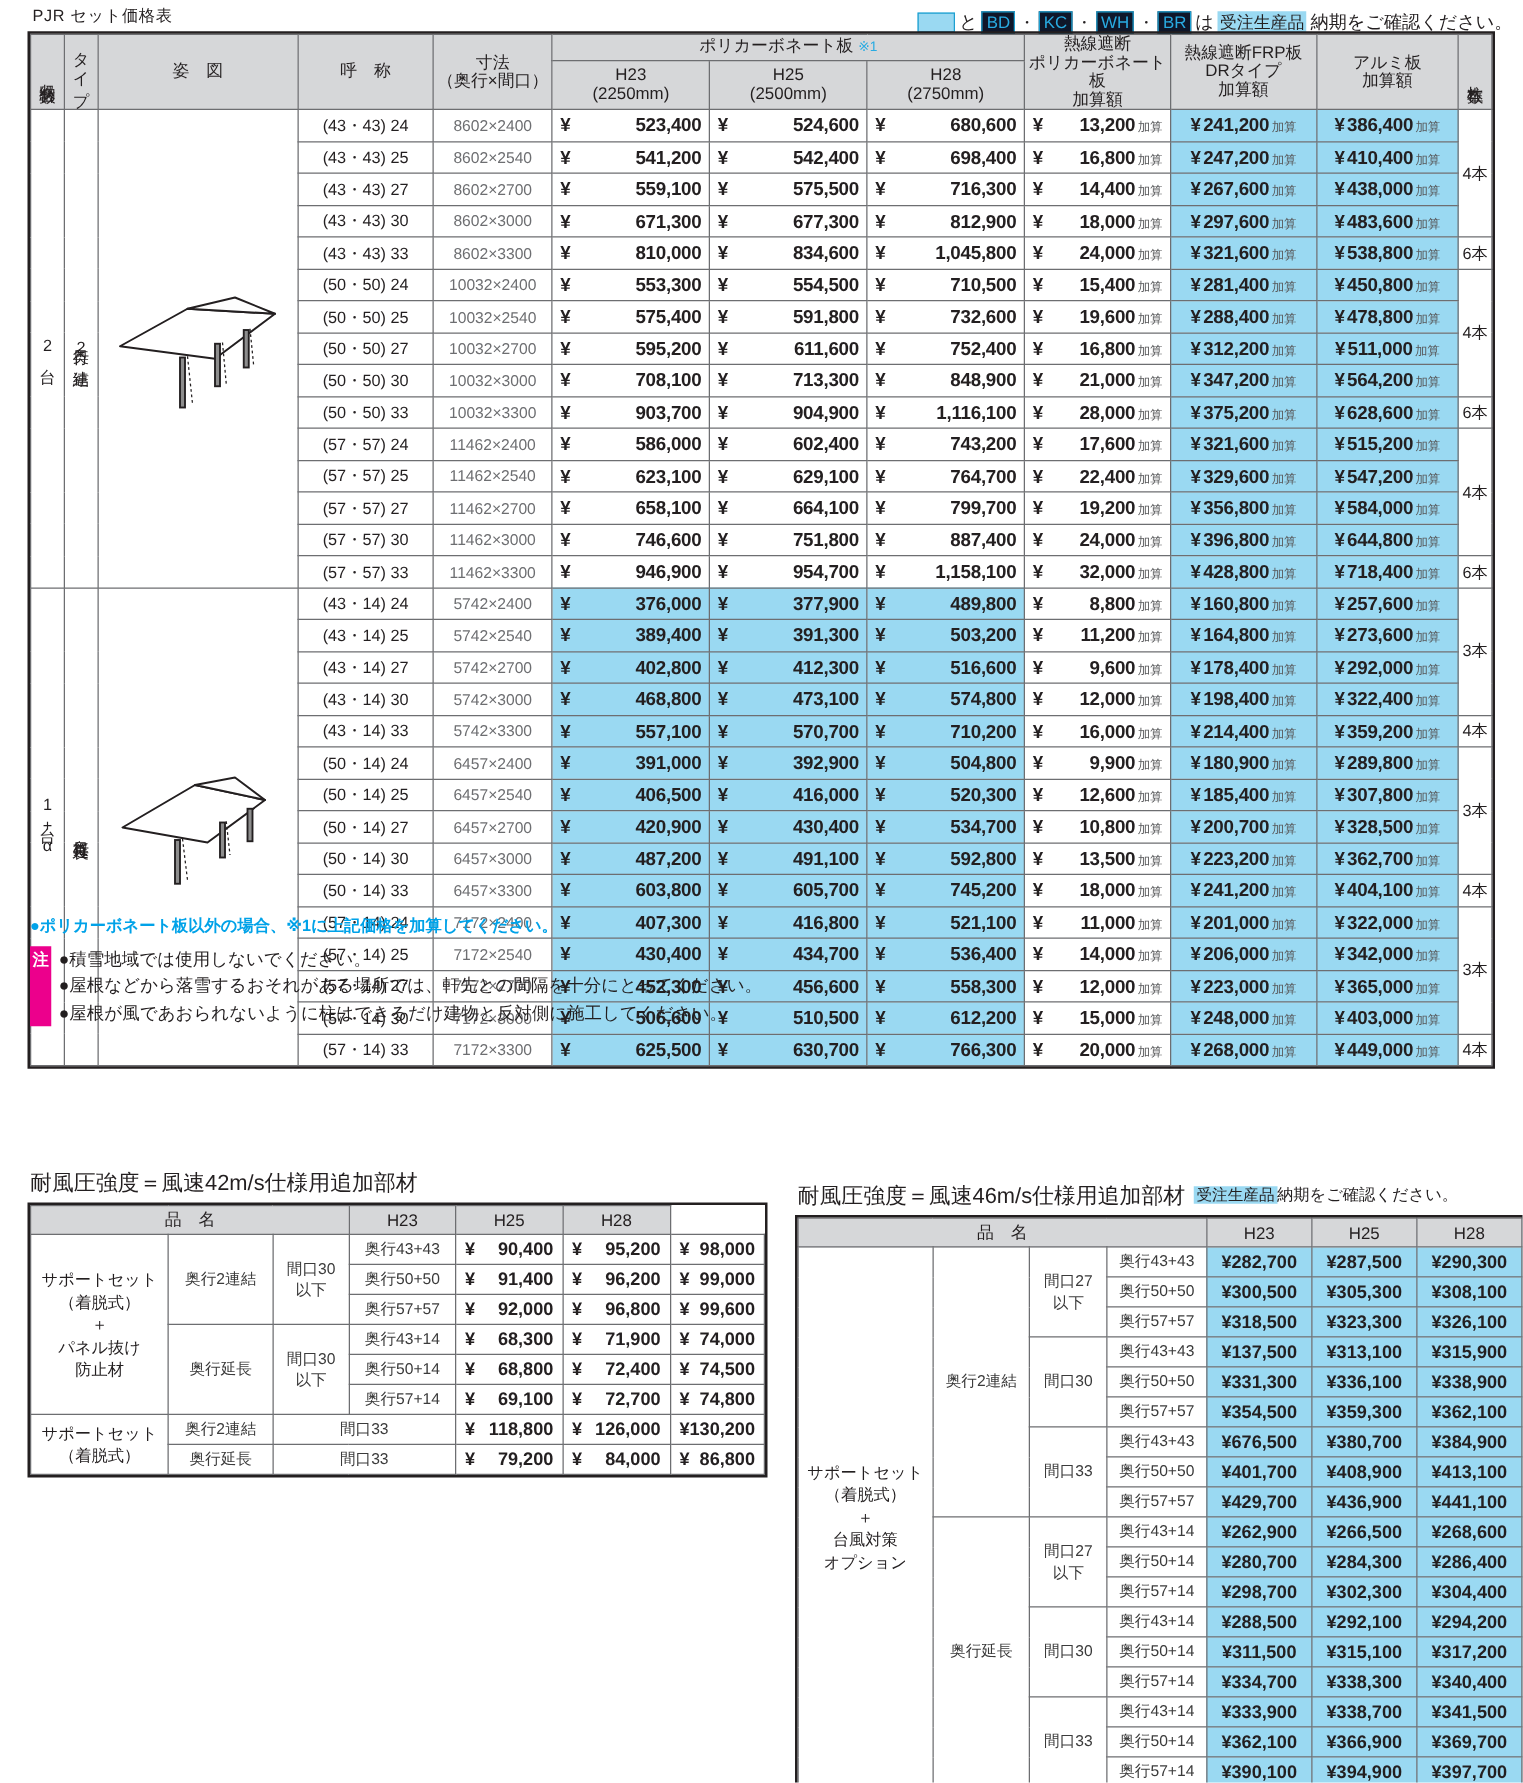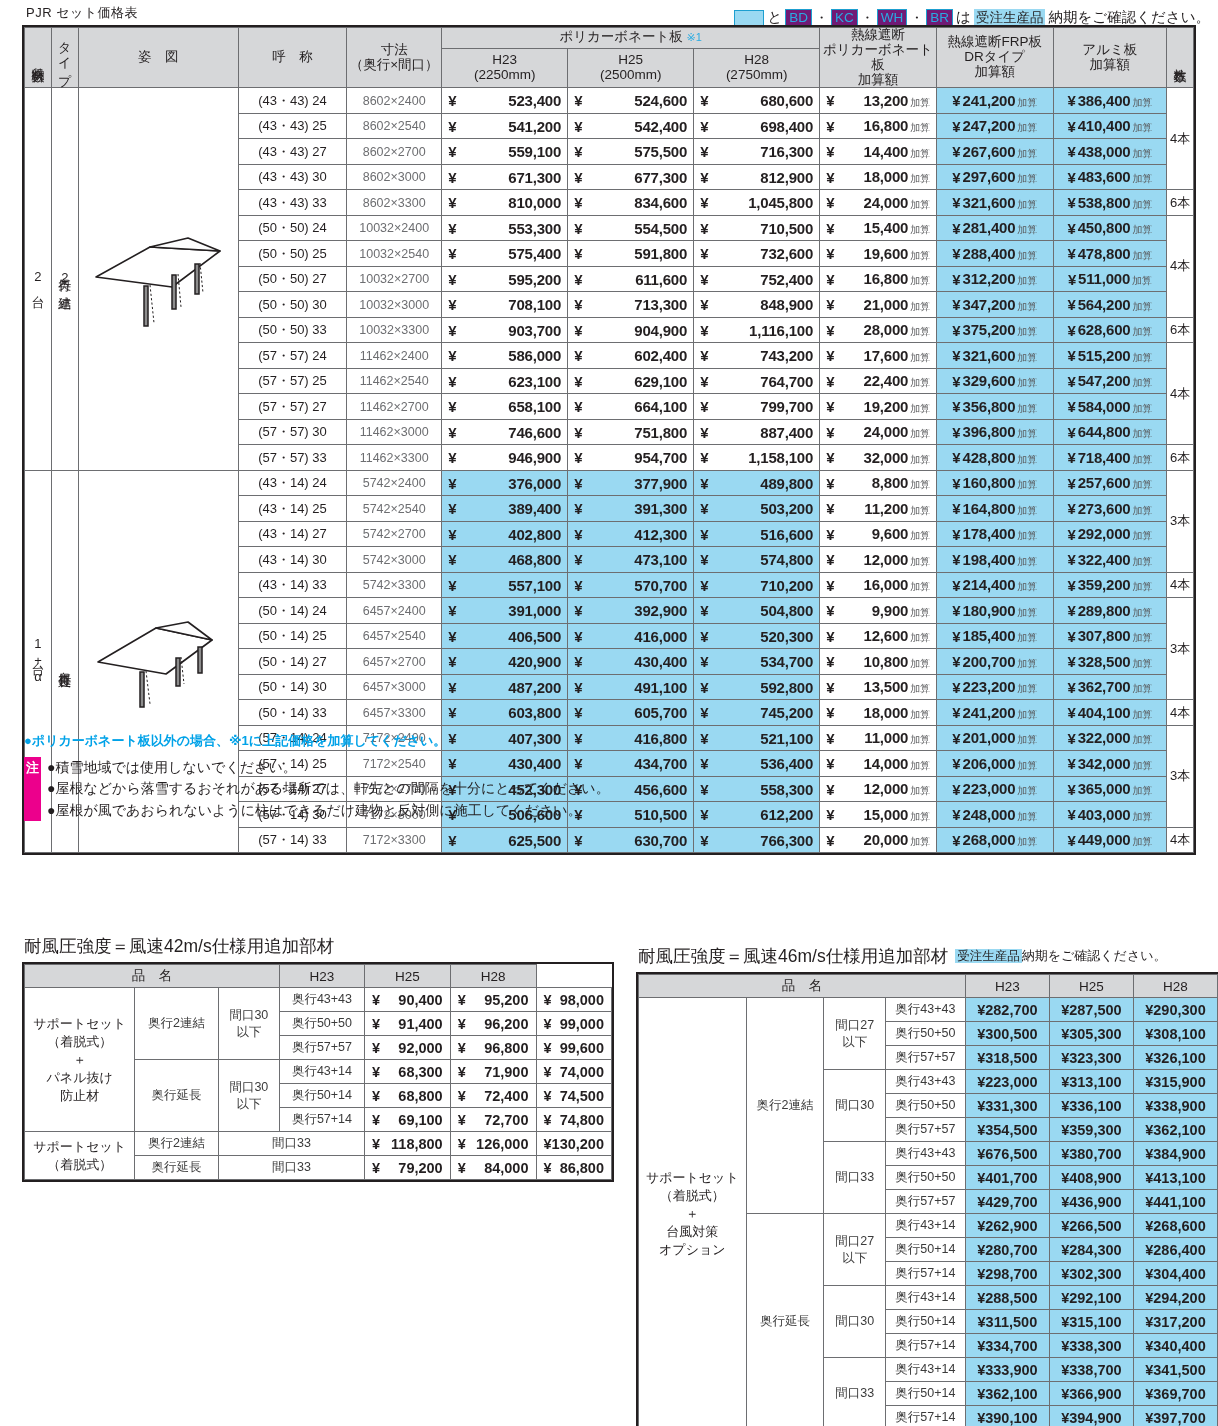--- a/index.html
+++ b/index.html
@@ -19,21 +19,21 @@
     position: absolute; right: 8px; top: 8px;
     display: flex; align-items: center; gap: 3px;
     font-size: 14.5px; color: #231f20; white-space: nowrap;
   }
   .legend .swatch {
     display: inline-block; width: 30px; height: 16px;
     background: #9ad9f2; border: 1px solid #1d9fd0;
   }
   .legend .code {
     display: inline-block; padding: 0 3px; min-width: 23px; text-align: center;
-    background: #701a75; border: 1px solid #1d9fd0; color: #29abe2;
+    background: #0f172a; border: 1px solid #1d9fd0; color: #29abe2;
     font-size: 13.5px; line-height: 16px;
   }
   .legend .hl {
     background: #9ad9f2; padding: 0 2px; color: #231f20; line-height: 17px;
     font-size: 13.5px;
   }
   .legend .dot { color: #231f20; font-size: 13px; }
 
   
   #main-table-wrap {
@@ -1677,21 +1677,21 @@
             <div class="pr-in tight">¥323,300</div>
           </td>
           <td class="pr blue">
             <div class="pr-in tight">¥326,100</div>
           </td>
         </tr>
         <tr class="r22">
           <td rowspan="3" class="lbl" style="width: 60px;">間口30</td>
           <td class="lbl" style="width: 78px;">奥行43+43</td>
           <td class="pr blue">
-            <div class="pr-in tight">¥223,000</div>
+            <div class="pr-in tight">¥137,500</div>
           </td>
           <td class="pr blue">
             <div class="pr-in tight">¥313,100</div>
           </td>
           <td class="pr blue">
             <div class="pr-in tight">¥315,900</div>
           </td>
         </tr>
         <tr class="r22">
           <td class="lbl" style="width: 78px;">奥行50+50</td>

